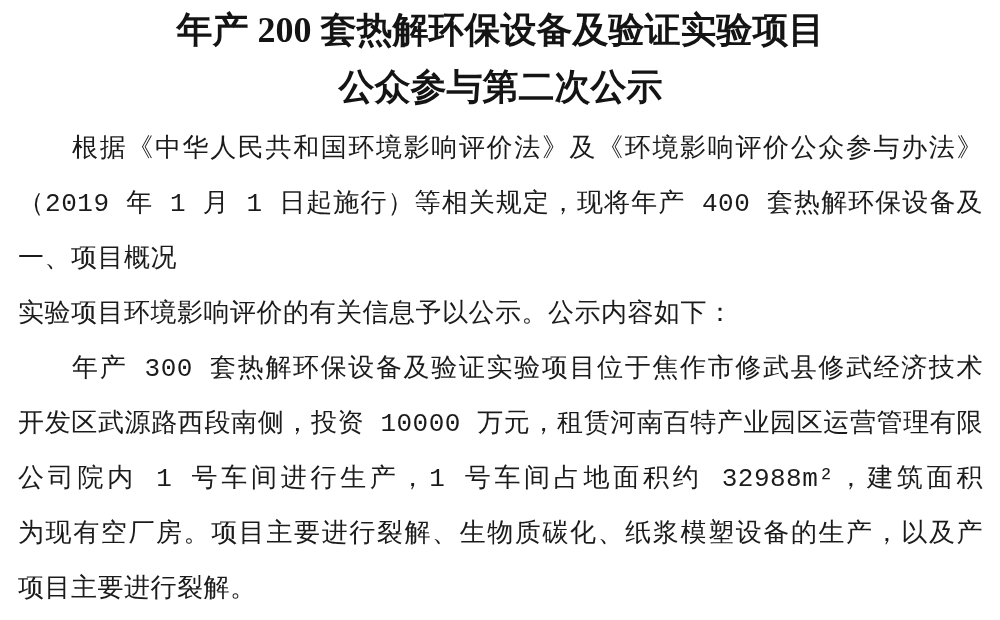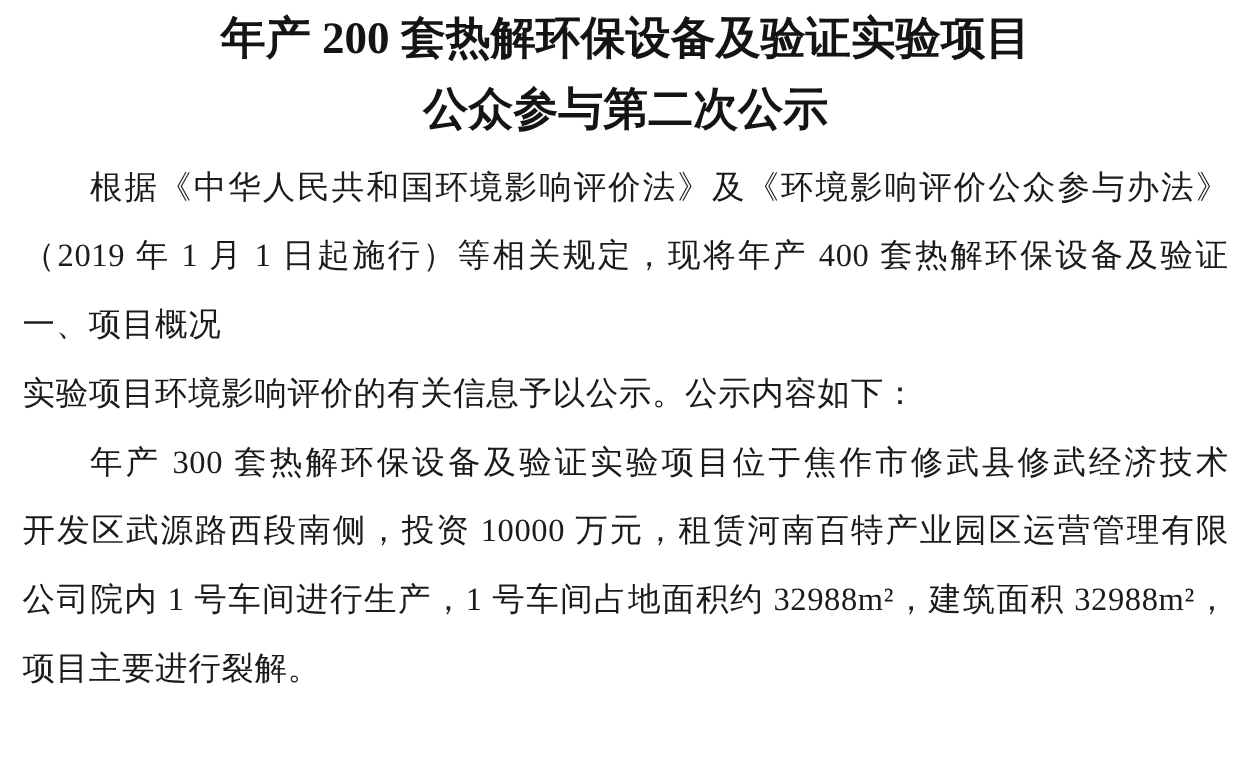--- a/index.html
+++ b/index.html
@@ -27,20 +27,21 @@
     font-size: 36px;
     color: #141414;
   }
   .title-line {
     line-height: 57px;
     height: 57px;
     overflow: hidden;
   }
   .doc-body {
     margin-top: 6px;
+    font-family: Liberation Mono, monospace;
   }
   .line {
     margin: 0;
     font-size: 26px;
     line-height: 55px;
     height: 55px;
     overflow: hidden;
     letter-spacing: 0.5px;
   }
   .indent {
@@ -66,16 +67,17 @@
   </div>
 
   <div class="doc-body">
     <p class="line indent jfull">根据《中华人民共和国环境影响评价法》及《环境影响评价公众参与办法》</p>
     <p class="line jfull">（2019 年 1 月 1 日起施行）等相关规定，现将年产 400 套热解环保设备及验证</p>
     <p class="line short">一、项目概况</p>
     <p class="line short">实验项目环境影响评价的有关信息予以公示。公示内容如下：</p>
     <p class="line indent jfull">年产 300 套热解环保设备及验证实验项目位于焦作市修武县修武经济技术</p>
     <p class="line jfull">开发区武源路西段南侧，投资 10000 万元，租赁河南百特产业园区运营管理有限</p>
     <p class="line jfull">公司院内 1 号车间进行生产，1 号车间占地面积约 32988m²，建筑面积 32988m²，</p>
+    <p class="line jfull">为现有空厂房。项目主要进行裂解、生物质碳化、纸浆模塑设备的生产，以及产</p>
     <p class="line short">项目主要进行裂解。</p>
   </div>
 
 </div>
 
 </body></html>

